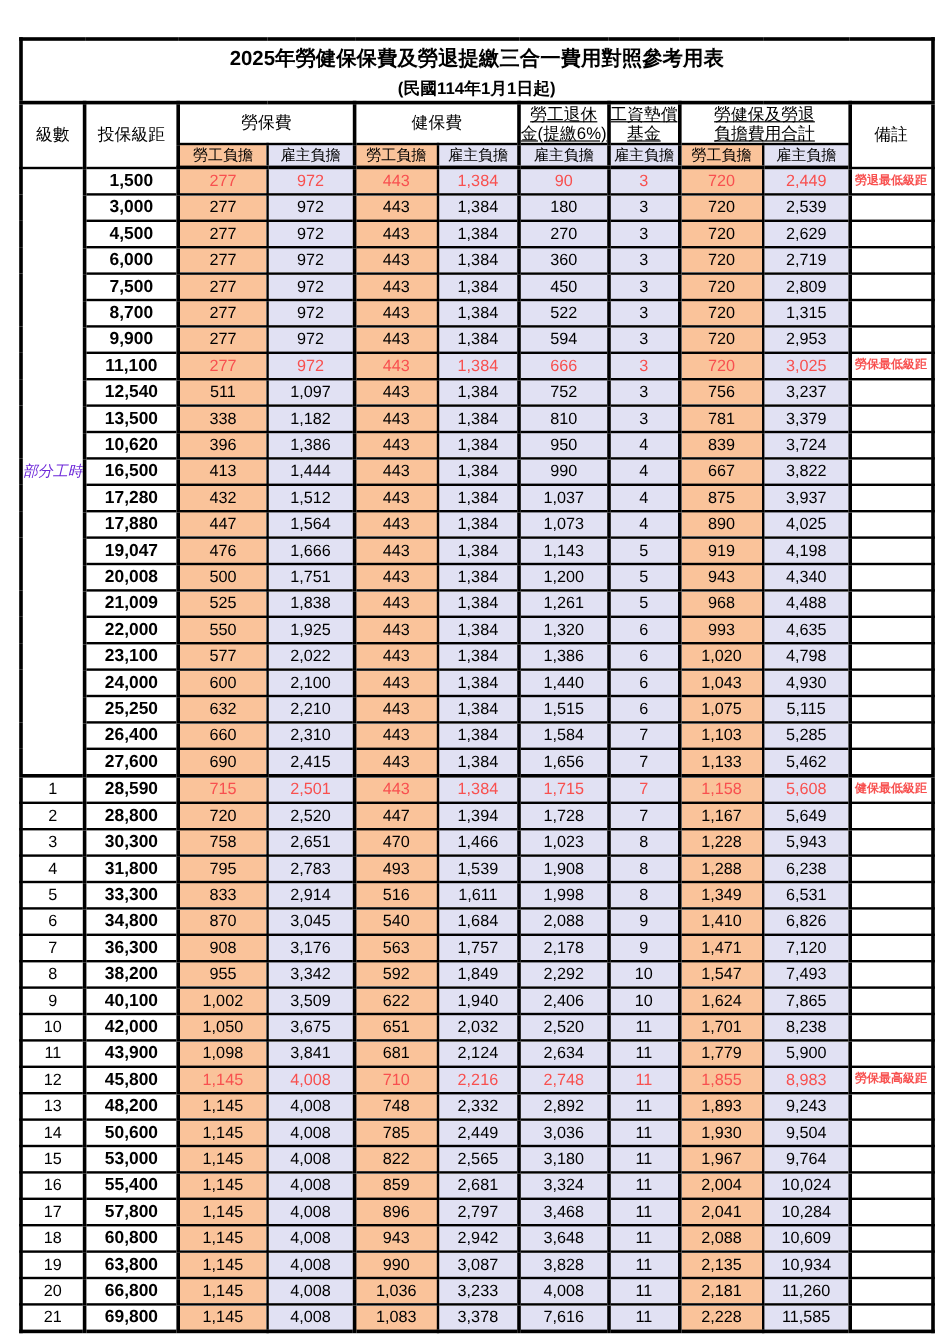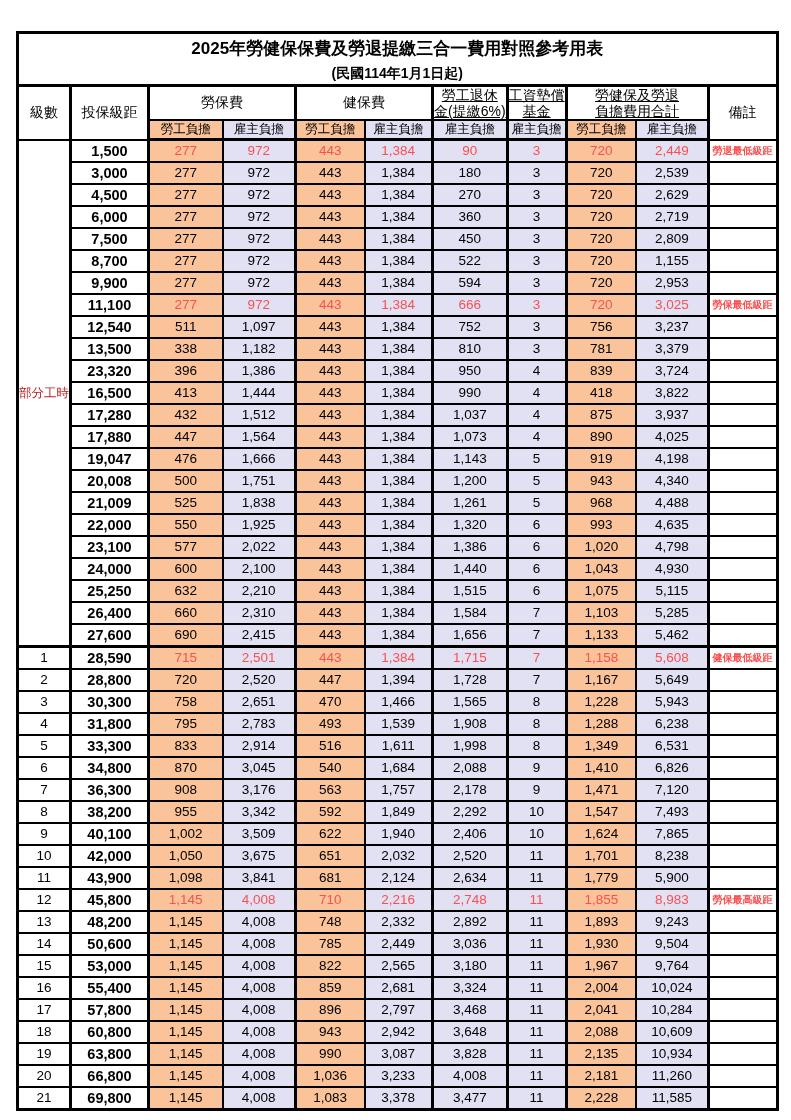--- a/index.html
+++ b/index.html
@@ -32,21 +32,21 @@
   .title-sub  { font-size: 14px; font-weight: 700; line-height: 20px; }
   
   .group-row th { height: 34px; font-size: 14px; }
   .group-line { line-height: 16px; font-size: 14px; text-decoration: underline; }
   .subhead th { height: 19px; font-size: 12.5px; border-bottom-width: 3px; }
   .span-head { font-size: 14px; }
   
   tbody td { height: 20px; font-size: 13.5px; line-height: 20px; }
   .bracket-cell { font-weight: 700; font-size: 14.5px; border-left-width: 3px; }
   .level-cell { font-size: 13.5px; }
-  .part-time { font-size: 12.5px; color: #b91c1c; }
+  .part-time { font-size: 12.5px; color: #6d28d9; font-style: italic; }
   .note-cell { border-left-width: 3px; font-size: 10px; font-weight: 700; margin-top: 46px; }
   .tone-orange { background: #FAC39A; }
   .tone-lavender { background: #E1E1F3; }
   .red-row td.val, .note-cell { color: #F8504F; }
   .section-start td { border-top-width: 3px; }
 </style>
 </head>
 <body>
 
 <div class="sheet">
@@ -165,21 +165,21 @@
         </tr>
         <tr>
           <td class="bracket-cell">8,700</td>
           <td class="val tone-orange gs">277</td>
           <td class="val tone-lavender">972</td>
           <td class="val tone-orange gs">443</td>
           <td class="val tone-lavender">1,384</td>
           <td class="val tone-lavender gs">522</td>
           <td class="val tone-lavender gs">3</td>
           <td class="val tone-orange gs">720</td>
-          <td class="val tone-lavender">1,155</td>
+          <td class="val tone-lavender">1,315</td>
           <td class="note-cell"></td>
         </tr>
         <tr>
           <td class="bracket-cell">9,900</td>
           <td class="val tone-orange gs">277</td>
           <td class="val tone-lavender">972</td>
           <td class="val tone-orange gs">443</td>
           <td class="val tone-lavender">1,384</td>
           <td class="val tone-lavender gs">594</td>
           <td class="val tone-lavender gs">3</td>
@@ -217,40 +217,40 @@
           <td class="val tone-lavender">1,182</td>
           <td class="val tone-orange gs">443</td>
           <td class="val tone-lavender">1,384</td>
           <td class="val tone-lavender gs">810</td>
           <td class="val tone-lavender gs">3</td>
           <td class="val tone-orange gs">781</td>
           <td class="val tone-lavender">3,379</td>
           <td class="note-cell"></td>
         </tr>
         <tr>
-          <td class="bracket-cell">23,320</td>
+          <td class="bracket-cell">10,620</td>
           <td class="val tone-orange gs">396</td>
           <td class="val tone-lavender">1,386</td>
           <td class="val tone-orange gs">443</td>
           <td class="val tone-lavender">1,384</td>
           <td class="val tone-lavender gs">950</td>
           <td class="val tone-lavender gs">4</td>
           <td class="val tone-orange gs">839</td>
           <td class="val tone-lavender">3,724</td>
           <td class="note-cell"></td>
         </tr>
         <tr>
           <td class="bracket-cell">16,500</td>
           <td class="val tone-orange gs">413</td>
           <td class="val tone-lavender">1,444</td>
           <td class="val tone-orange gs">443</td>
           <td class="val tone-lavender">1,384</td>
           <td class="val tone-lavender gs">990</td>
           <td class="val tone-lavender gs">4</td>
-          <td class="val tone-orange gs">418</td>
+          <td class="val tone-orange gs">667</td>
           <td class="val tone-lavender">3,822</td>
           <td class="note-cell"></td>
         </tr>
         <tr>
           <td class="bracket-cell">17,280</td>
           <td class="val tone-orange gs">432</td>
           <td class="val tone-lavender">1,512</td>
           <td class="val tone-orange gs">443</td>
           <td class="val tone-lavender">1,384</td>
           <td class="val tone-lavender gs">1,037</td>
@@ -405,21 +405,21 @@
           <td class="val tone-lavender">5,649</td>
           <td class="note-cell"></td>
         </tr>
         <tr>
           <td class="level-cell">3</td>
           <td class="bracket-cell">30,300</td>
           <td class="val tone-orange gs">758</td>
           <td class="val tone-lavender">2,651</td>
           <td class="val tone-orange gs">470</td>
           <td class="val tone-lavender">1,466</td>
-          <td class="val tone-lavender gs">1,565</td>
+          <td class="val tone-lavender gs">1,023</td>
           <td class="val tone-lavender gs">8</td>
           <td class="val tone-orange gs">1,228</td>
           <td class="val tone-lavender">5,943</td>
           <td class="note-cell"></td>
         </tr>
         <tr>
           <td class="level-cell">4</td>
           <td class="bracket-cell">31,800</td>
           <td class="val tone-orange gs">795</td>
           <td class="val tone-lavender">2,783</td>
@@ -639,21 +639,21 @@
           <td class="val tone-lavender">11,260</td>
           <td class="note-cell"></td>
         </tr>
         <tr>
           <td class="level-cell">21</td>
           <td class="bracket-cell">69,800</td>
           <td class="val tone-orange gs">1,145</td>
           <td class="val tone-lavender">4,008</td>
           <td class="val tone-orange gs">1,083</td>
           <td class="val tone-lavender">3,378</td>
-          <td class="val tone-lavender gs">3,477</td>
+          <td class="val tone-lavender gs">7,616</td>
           <td class="val tone-lavender gs">11</td>
           <td class="val tone-orange gs">2,228</td>
           <td class="val tone-lavender">11,585</td>
           <td class="note-cell"></td>
         </tr>
       </tbody>
   </table>
 </div>
 
 </body></html>

